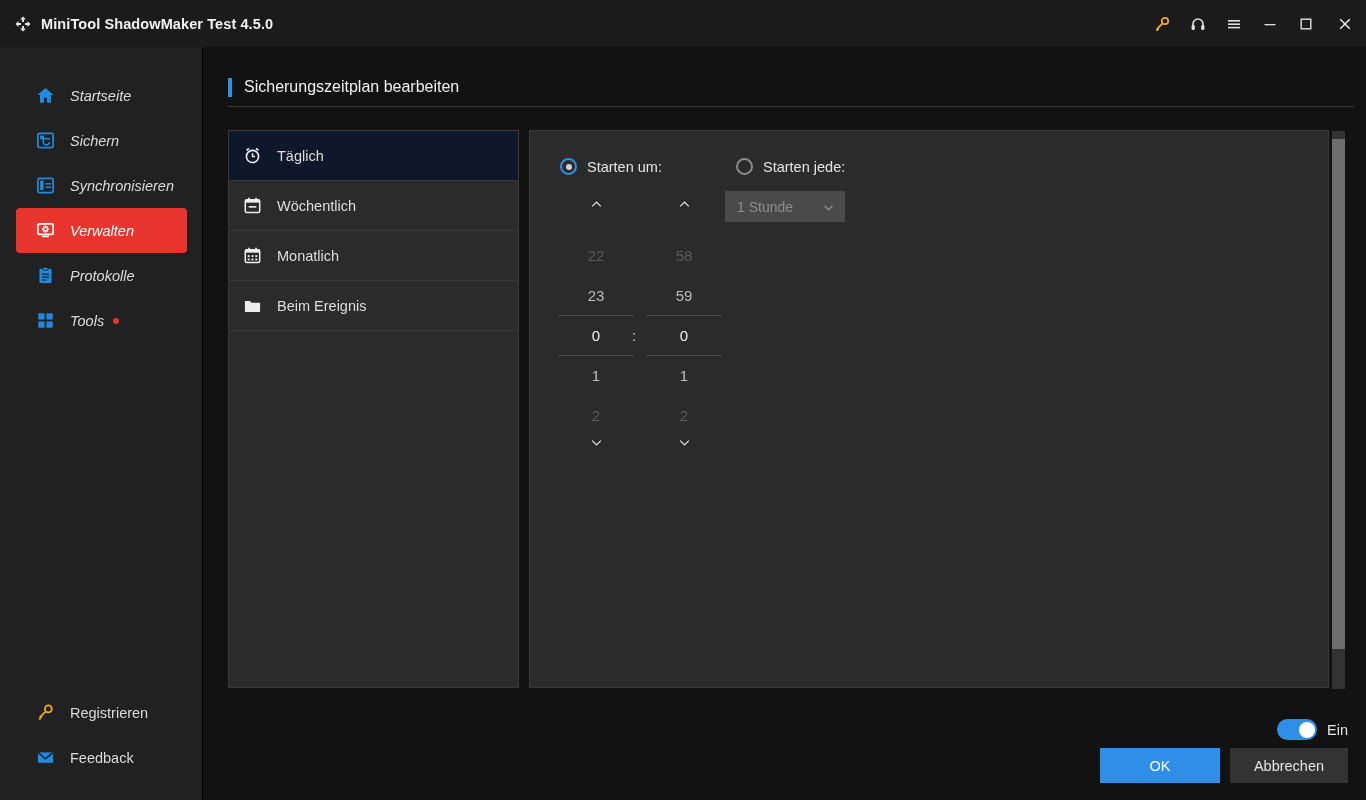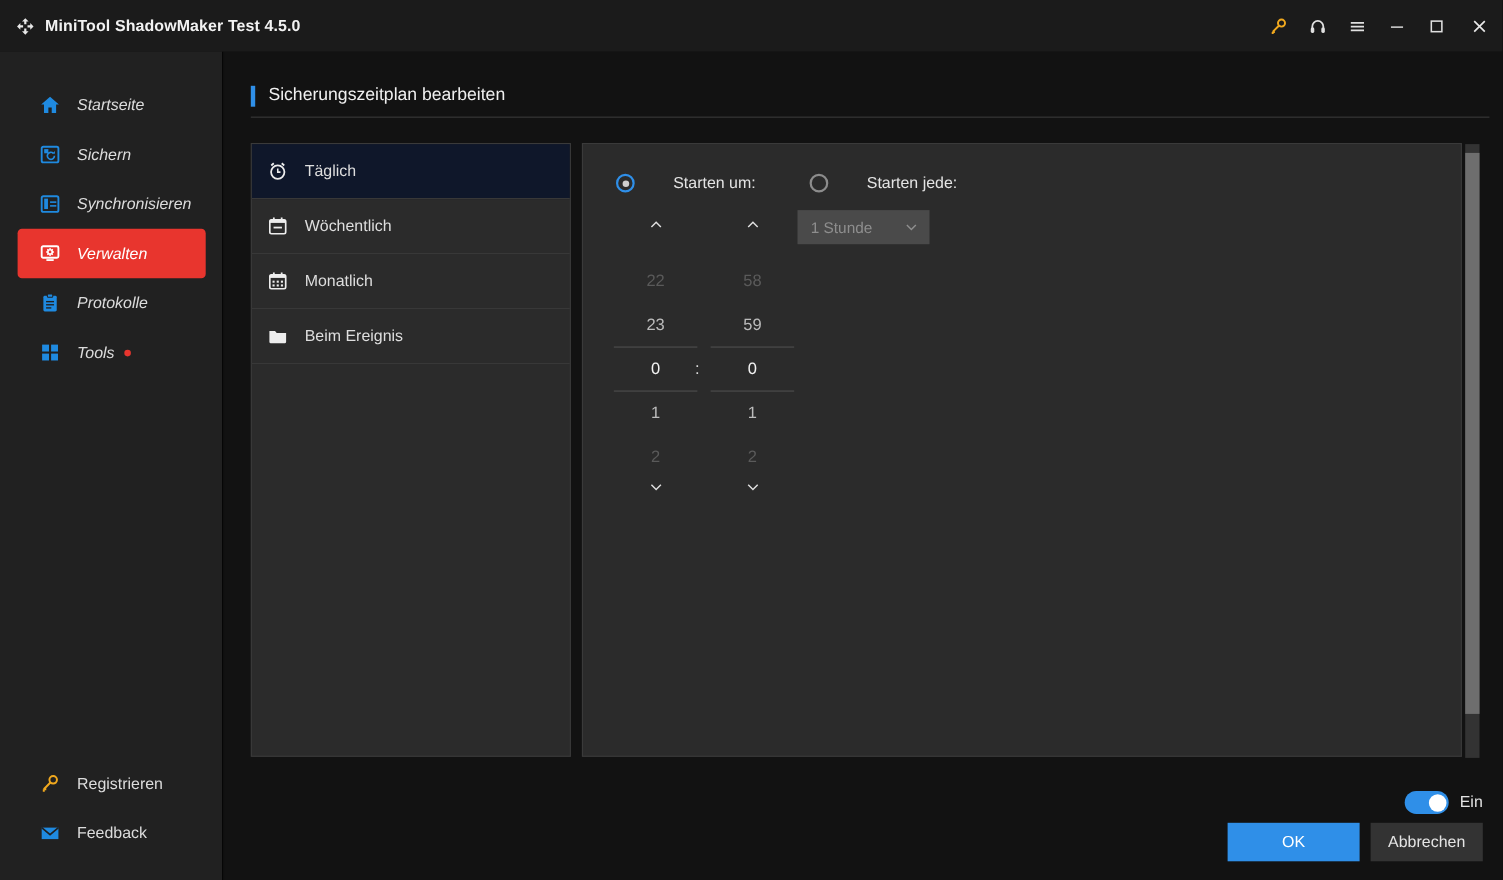--- a/index.html
+++ b/index.html
@@ -76,21 +76,21 @@
   
   .settings-panel {
     position:absolute; left:325px; top:83px; width:800px; height:558px;
     background:#2b2b2b; border:1px solid #3a3a3a;
   }
   .sp-scroll {
     position:absolute; right:-17px; top:0px; width:13px; height:558px;
     background:#333333;
   }
   .sp-thumb { position:absolute; left:0; top:8px; width:13px; height:510px; background:#6e6e6e; }
-  .radio-group { position:absolute; display:flex; align-items:center; cursor:default;gap:25px; }
+  .radio-group { position:absolute; display:flex; align-items:center; cursor:default; }
   .rg-start-at { left:30px; top:27px; }
   .rg-every { left:206px; top:27px; }
   .radio {
     width:17px; height:17px; border-radius:50%;
     border:2px solid #8c8c8c; position:relative;
   }
   .radio.on { border-color:#2f8fe8; }
   .radio.on::after {
     content:""; position:absolute; left:3.5px; top:3.5px;
     width:6px; height:6px; border-radius:50%; background:#cfcfcf;
@@ -142,21 +142,21 @@
   }
   .toggle .knob { position:absolute; right:2.5px; top:2.5px; width:16px; height:16px; border-radius:50%; background:#fff; }
   .toggle-label { margin-left:10px; font-size:14.5px; color:#e4e4e4; }
 
   .btn-row { position:absolute; right:18px; top:701px; display:flex; align-items:center; }
   .btn {
     height:35px; display:flex; align-items:center; justify-content:center;
     font-size:14.5px; cursor:default;
   }
   .btn-ok { width:120px; background:#2f8fe8; color:#ffffff; }
-  .btn-cancel { width:102px; background:#333333; color:#e4e4e4; margin-left:10px; }
+  .btn-cancel { width:118px; background:#333333; color:#e4e4e4; margin-left:10px; }
 </style>
 </head>
 <body>
 
 <div class="app">
 
   <div class="titlebar">
     <span class="title-logo">
       <svg width="20" height="20" viewBox="0 0 20 20">
         <path d="M10 2.5 L13 5.5 H11 V8 H9 V5.5 H7 Z" fill="#e8e8e8"></path>

